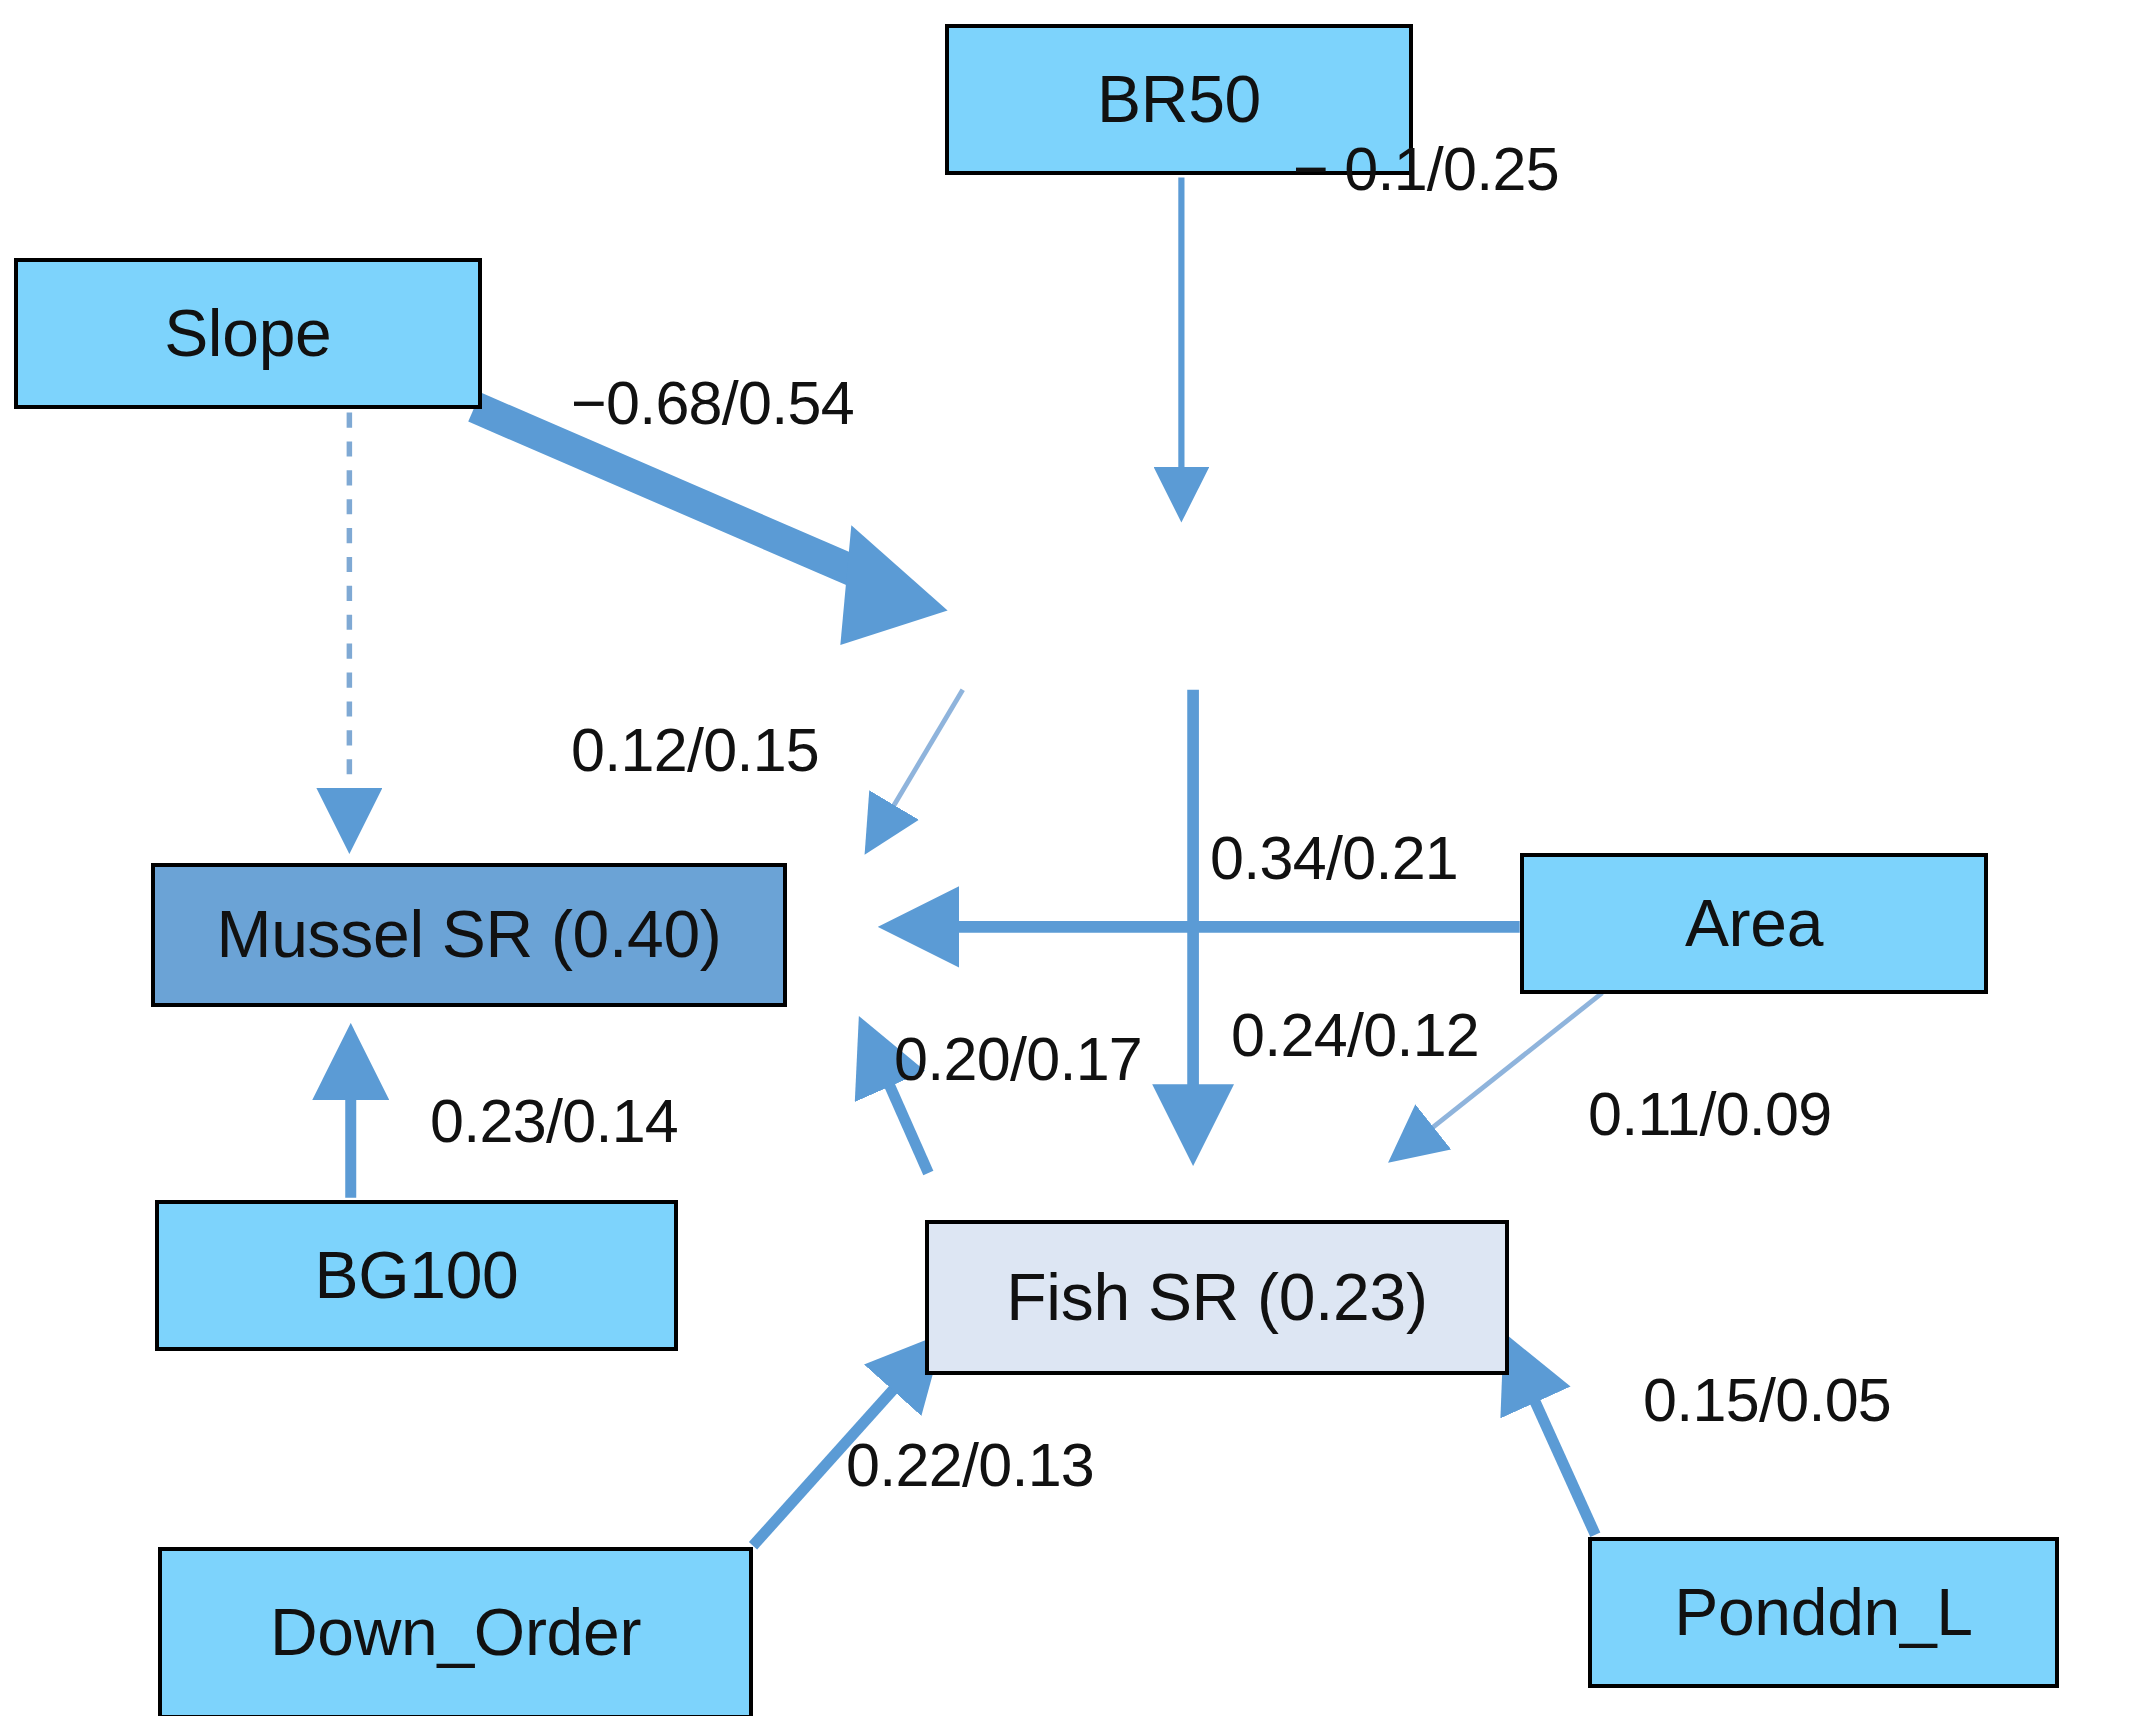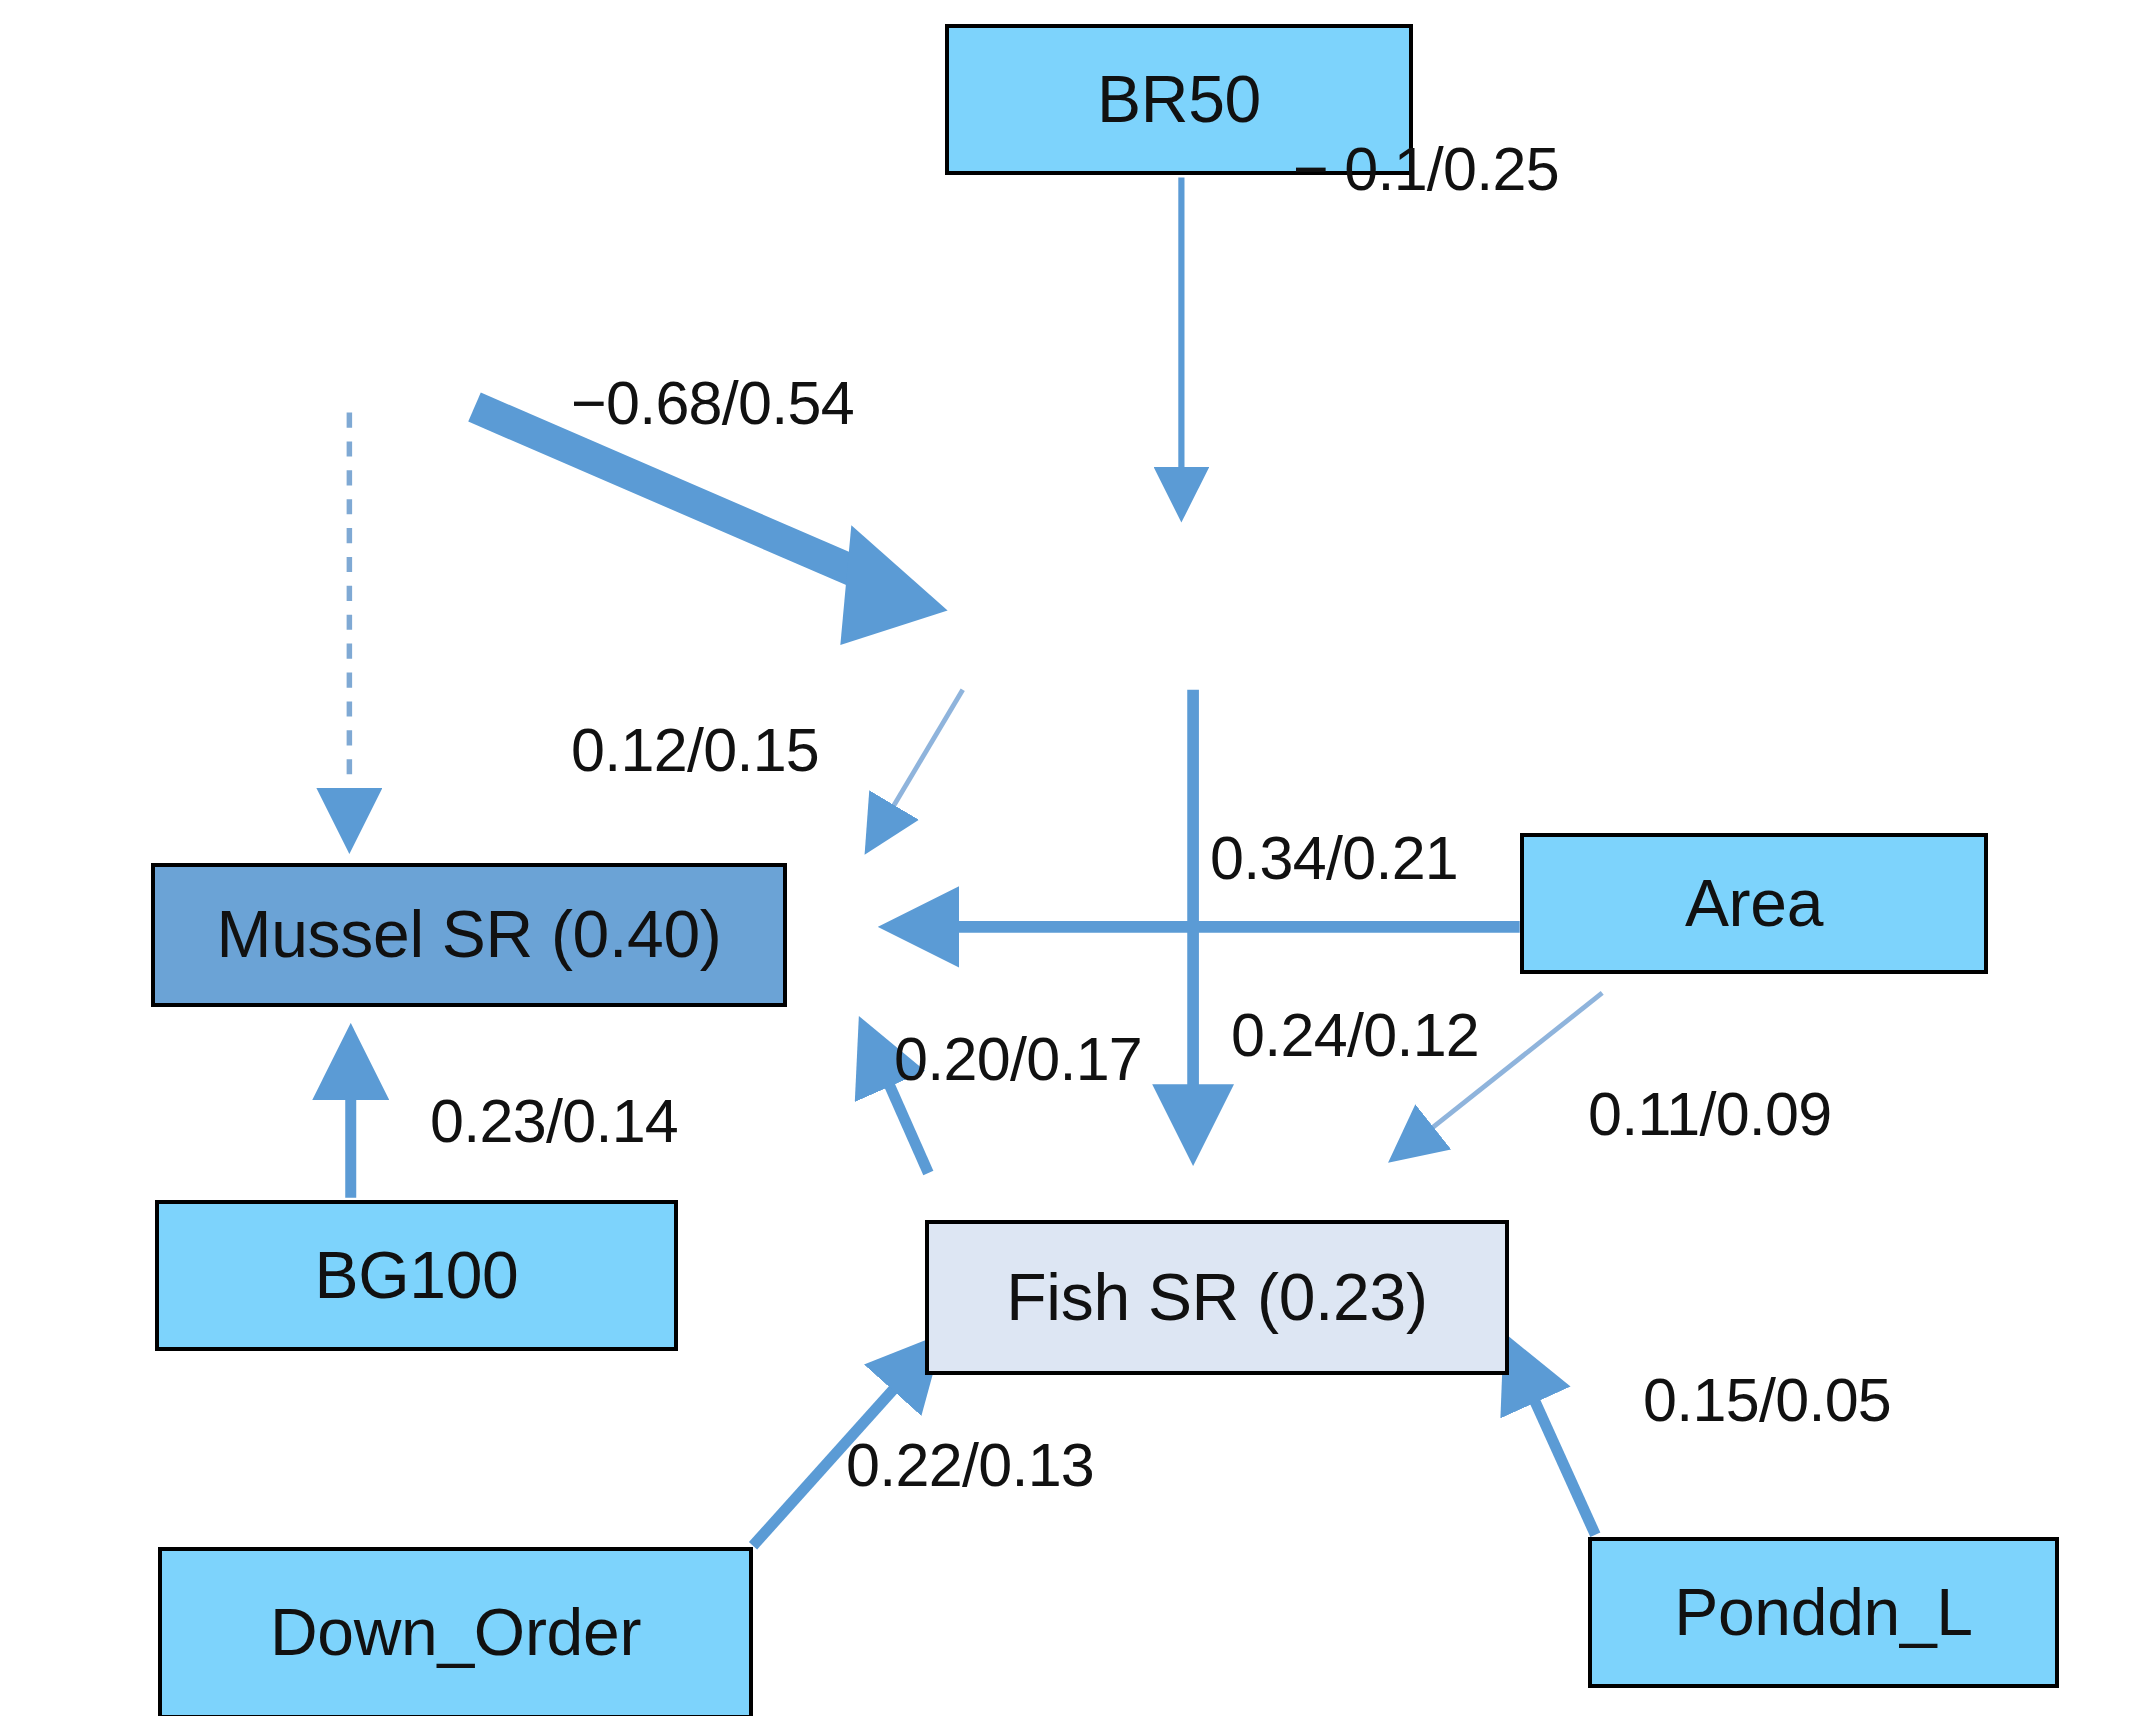--- a/index.html
+++ b/index.html
@@ -94,27 +94,30 @@
 
     <line x1="1095" y1="2248" x2="1358" y2="1955" stroke="#5B9BD5" stroke-width="16" marker-end="url(#ah-med)"></line>
 
     <line x1="2320" y1="2232" x2="2196" y2="1958" stroke="#5B9BD5" stroke-width="16" marker-end="url(#ah-med)"></line>
   </svg>
 
   <div class="node fill-white" style="left:945px;top:24px;width:468px;height:151px;">
     <span>BR50</span>
   </div>
 
+  <div class="node fill-white" style="left:13.8px;top:258px;width:468px;height:151px;">
+    <span>Slope</span>
+  </div>
 
 
   <div class="node fill-medium" style="left:151px;top:863px;width:636px;height:144px;">
     <span>Mussel SR (0.40)</span>
   </div>
 
-  <div class="node fill-white" style="left:1520px;top:833px;width:468px;height:141px;">
+  <div class="node fill-white" style="left:1520px;top:853px;width:468px;height:141px;">
     <span>Area</span>
   </div>
 
   <div class="node fill-white" style="left:155px;top:1200px;width:523px;height:151px;">
     <span>BG100</span>
   </div>
 
   <div class="node fill-light" style="left:925px;top:1220px;width:584px;height:155px;">
     <span>Fish SR (0.23)</span>
   </div>

